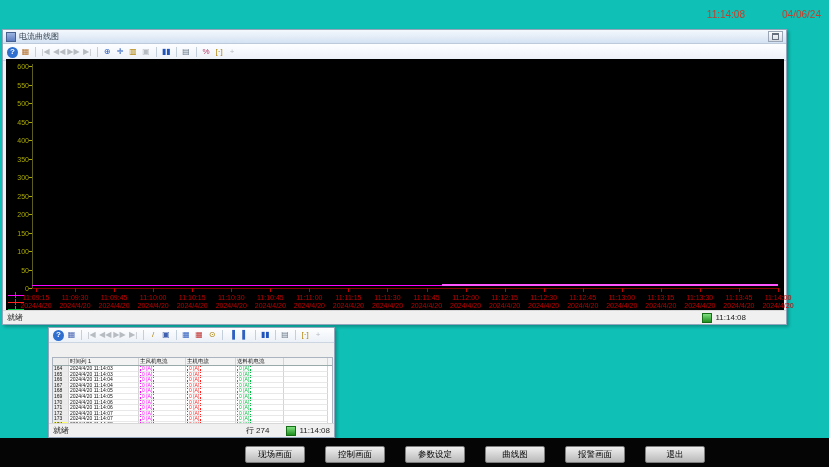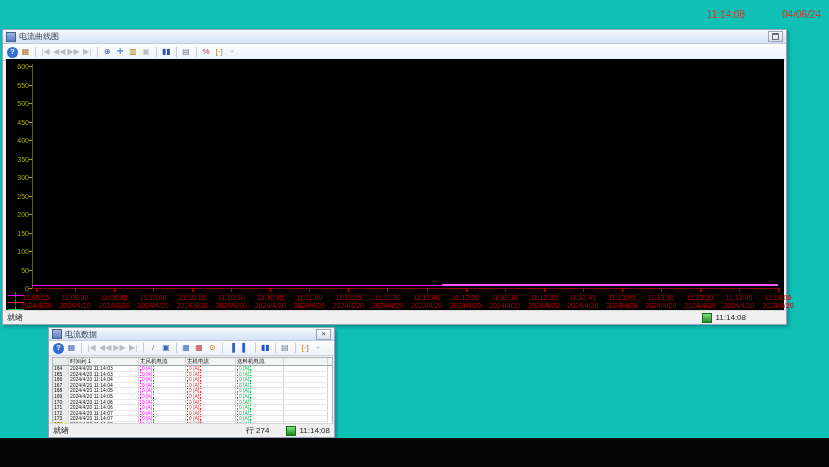--- a/index.html
+++ b/index.html
@@ -238,26 +238,20 @@
   <div class="sbar">
     <span>就绪</span>
     <span class="spacer" style="flex:1"></span>
     <span class="okic"></span>
     <span>11:14:08</span>
     <span style="width:36px"></span>
   </div>
 </div>
 
 <div class="win" id="datawin" style="left:48px;top:327px;width:285px;height:109px;">
-  <div class="tbar" style="height:12px">
-    <span class="winicon"></span>
-    <span>电流数据</span>
-    <span class="spacer"></span>
-    <span class="closebtn">×</span>
-  </div>
   <div class="tools" style="height:14px">
       <span class="ic" style="color: rgb(255, 255, 255); background: rgb(47, 111, 208); border-radius: 50%; font-weight: bold;">?</span>
       <span class="ic" style="color: rgb(64, 96, 176);">▦</span>
       <span class="sep"></span>
       <span class="ic disabled">|◀</span>
       <span class="ic disabled">◀◀</span>
       <span class="ic disabled">▶▶</span>
       <span class="ic disabled">▶|</span>
       <span class="sep"></span>
       <span class="ic" style="color: rgb(176, 128, 0);">/</span>
@@ -379,13 +373,21 @@
     <span>就绪</span>
     <span class="spacer" style="flex:1"></span>
     <span>行 274</span>
     <span style="width:14px"></span>
     <span class="okic"></span>
     <span>11:14:08</span>
   </div>
 </div>
 
 <div id="bottombar">
+  <div id="navbar">
+      <div class="navbtn">现场画面</div>
+      <div class="navbtn">控制画面</div>
+      <div class="navbtn">参数设定</div>
+      <div class="navbtn">曲线图</div>
+      <div class="navbtn">报警画面</div>
+      <div class="navbtn">退出</div>
+    </div>
 </div>
 
 </body></html>

